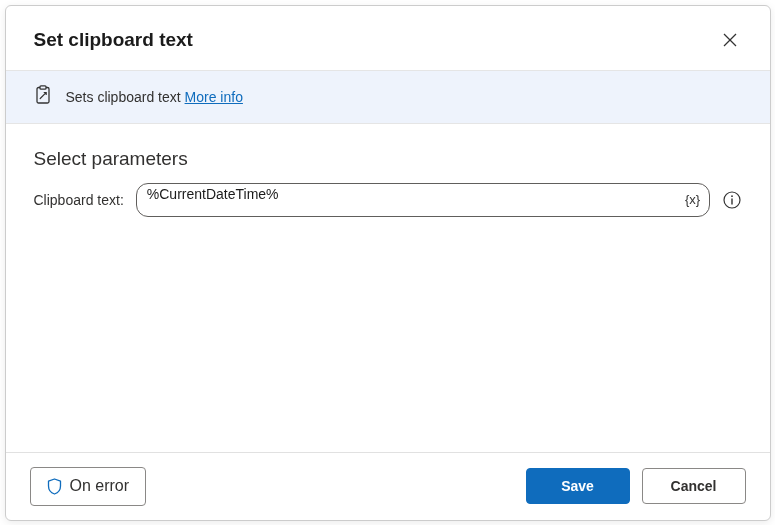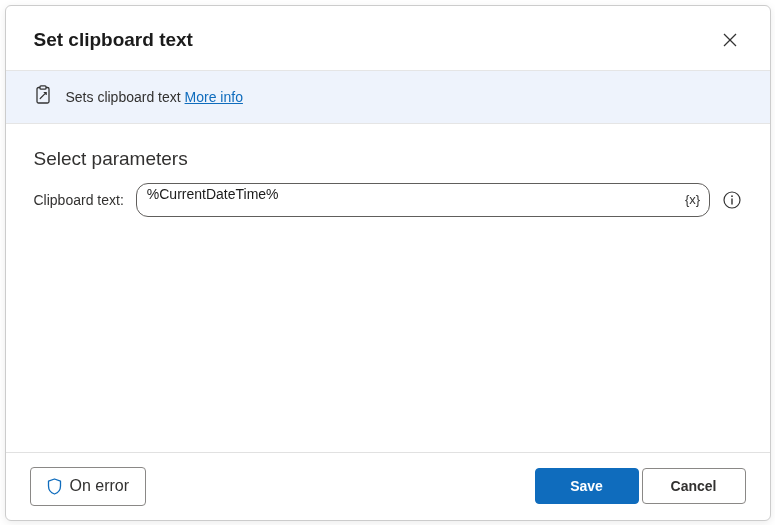--- a/index.html
+++ b/index.html
@@ -145,21 +145,21 @@
       display: flex;
       align-items: center;
       gap: 8px;
       font-size: 16px;
       color: #323130;
       cursor: pointer;
       font-family: inherit;
     }
     .right-actions {
       display: flex;
-      gap: 3px;
+      gap: 12px;
     }
     .btn {
       height: 36px;
       min-width: 104px;
       padding: 0 20px;
       border-radius: 4px;
       font-size: 14px;
       font-weight: 600;
       cursor: pointer;
       font-family: inherit;

